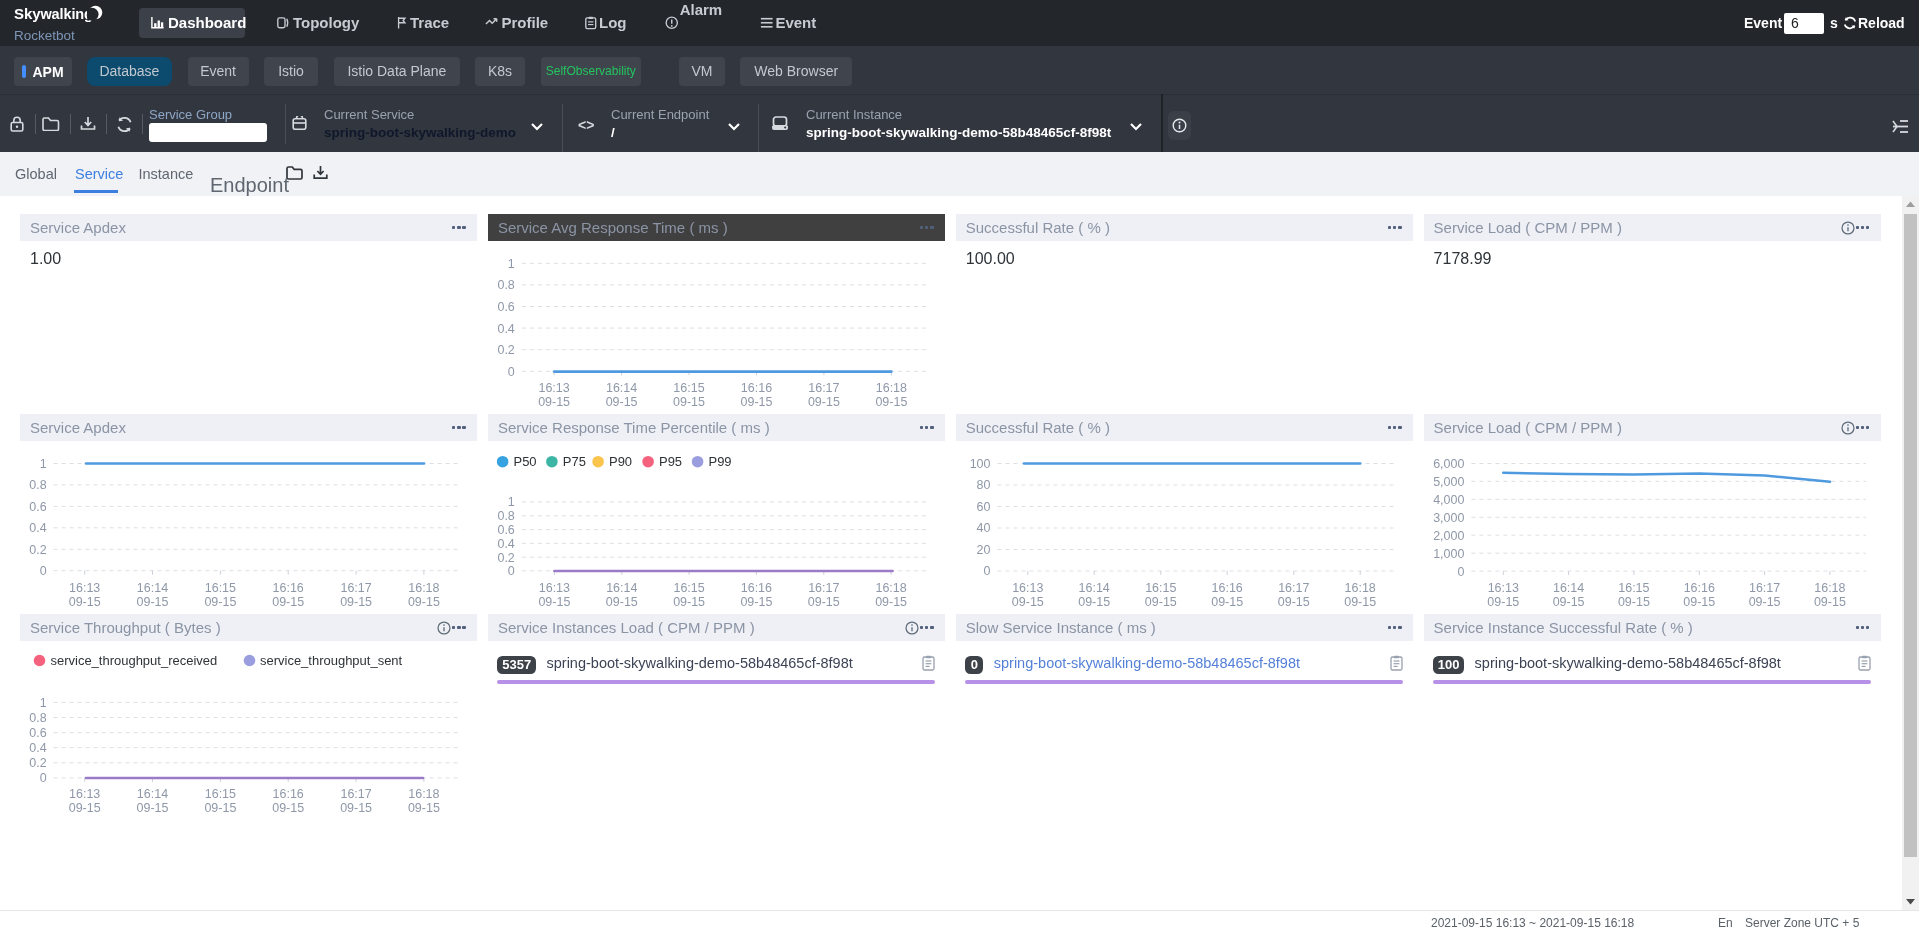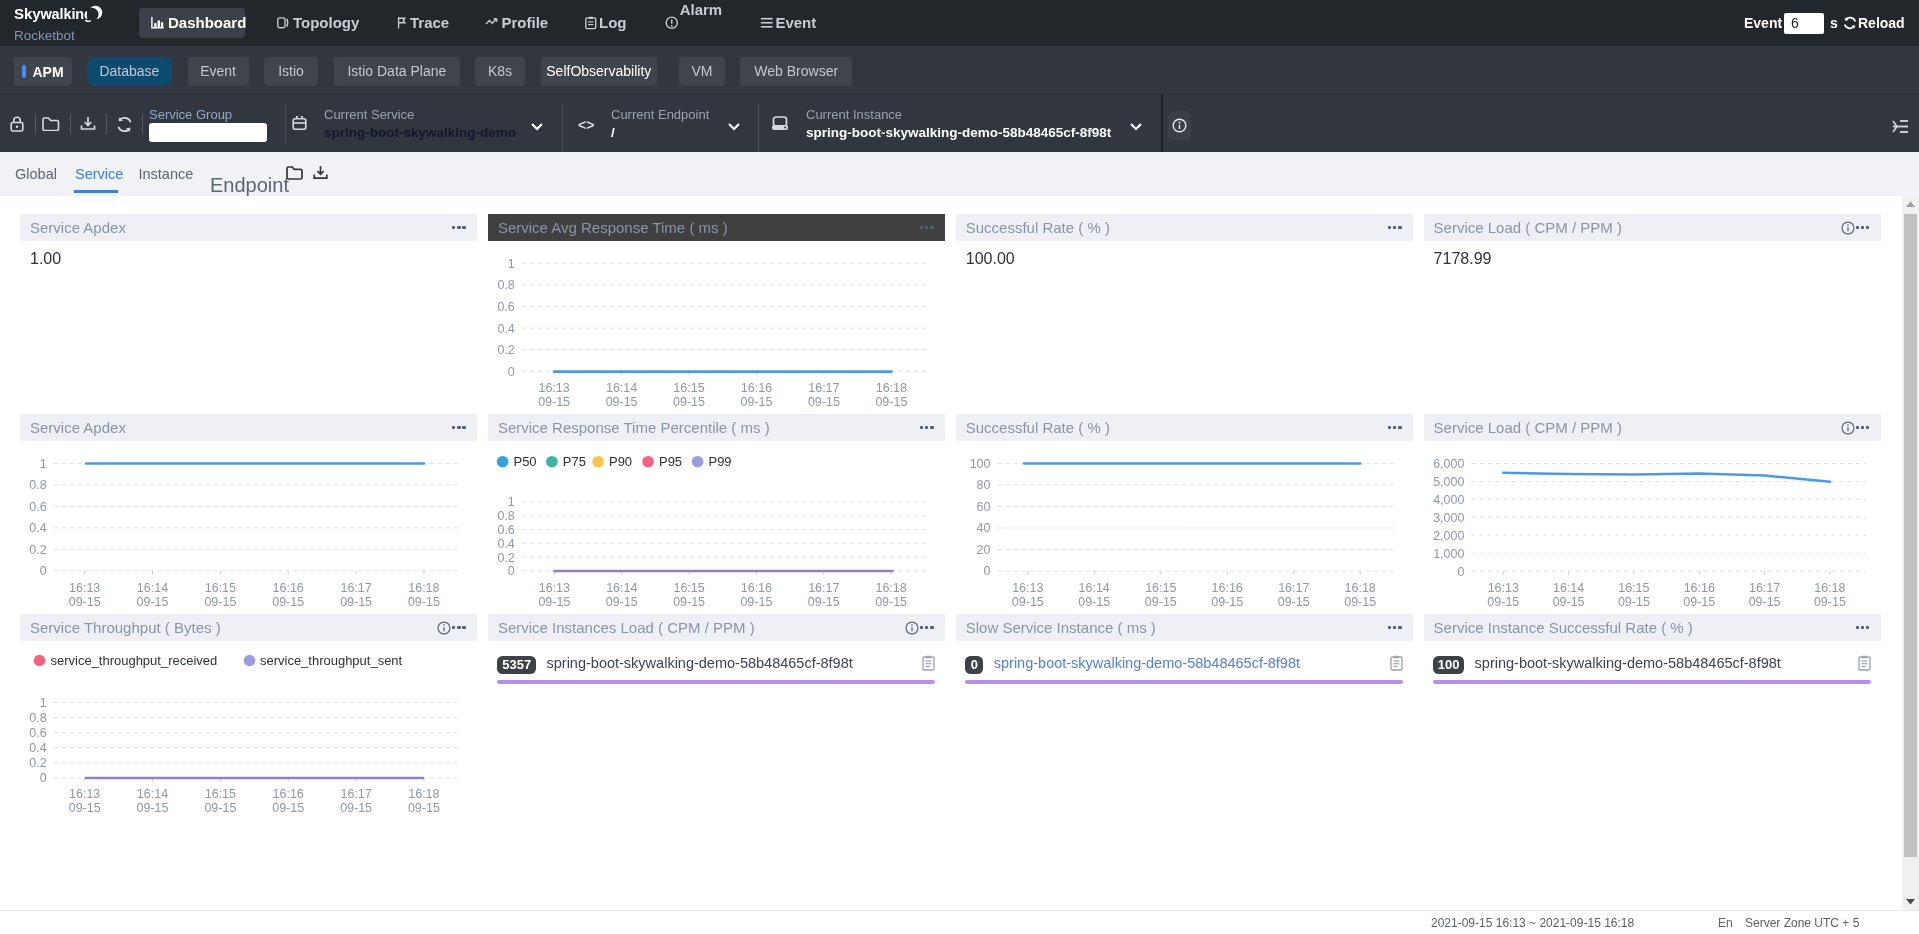--- a/index.html
+++ b/index.html
@@ -60,21 +60,21 @@
     <path d="M11.4 12.8 L11.7 9.4 L8.4 9.8 Z" fill="#fff"></path>
   </svg>
 <div class="abs" style="left:1858px;top:15px;font-size:14px;color:#fff;font-weight:bold">Reload</div>
 <div class="abs" style="left:0;top:46px;width:1919px;height:48px;background:#32363f"></div>
 <div class="abs" style="left:14px;top:57px;width:58px;height:29px;background:#40444d;border-radius:4px;color:#fff;font-size:14px;font-weight:bold;display:flex;align-items:center;justify-content:center;gap:6px"><span style="width:4px;height:13px;background:#448dfe;border-radius:2px"></span>APM</div>
 <div class="abs" style="left:86.8px;top:57px;width:85.3px;height:29px;background:#0c4a6e;border-radius:8px;color:#c3c8cf;font-size:14px;text-align:center;line-height:29px">Database</div>
 <div class="abs" style="left:187.6px;top:57px;width:61px;height:29px;background:#40444d;border-radius:4px;color:#c3c8cf;font-size:14px;text-align:center;line-height:29px">Event</div>
 <div class="abs" style="left:264px;top:57px;width:54px;height:29px;background:#40444d;border-radius:4px;color:#c3c8cf;font-size:14px;text-align:center;line-height:29px">Istio</div>
 <div class="abs" style="left:334px;top:57px;width:125.7px;height:29px;background:#40444d;border-radius:4px;color:#c3c8cf;font-size:14px;text-align:center;line-height:29px">Istio Data Plane</div>
 <div class="abs" style="left:474.7px;top:57px;width:50.6px;height:29px;background:#40444d;border-radius:4px;color:#c3c8cf;font-size:14px;text-align:center;line-height:29px">K8s</div>
-<div class="abs" style="left:540.8px;top:57px;width:116px;height:29px;background:#40444d;border-radius:4px;color:#ffffff;font-size:14px;text-align:center;line-height:29px">SelfObservability</div>
+<div class="abs" style="left:540.8px;top:57px;width:100px;height:29px;background:#40444d;border-radius:4px;color:#22c55e;font-size:12px;text-align:center;line-height:29px">SelfObservability</div>
 <div class="abs" style="left:679.2px;top:57px;width:45.4px;height:29px;background:#40444d;border-radius:4px;color:#c3c8cf;font-size:14px;text-align:center;line-height:29px">VM</div>
 <div class="abs" style="left:740.2px;top:57px;width:112.1px;height:29px;background:#40444d;border-radius:4px;color:#c3c8cf;font-size:14px;text-align:center;line-height:29px">Web Browser</div>
 <div class="abs" style="left:0;top:94px;width:1919px;height:58px;background:#32363f;border-top:1px solid #2a2e36"></div>
 <svg class="abs" style="left:10px;top:116px" width="14" height="16" viewBox="0 0 14 16">
     <rect x="1.2" y="6.5" width="11.6" height="8.5" rx="1.5" fill="none" stroke="#d7dade" stroke-width="1.6"></rect>
     <path d="M3.8 6.5 V4.5 a3.2 3.2 0 0 1 6.4 0 V6.5" fill="none" stroke="#d7dade" stroke-width="1.6"></path>
     <circle cx="7" cy="10.8" r="1.2" fill="#d7dade"></circle>
   </svg>
 <div class="abs" style="left:34.5px;top:114px;width:1px;height:20px;background:#565b63"></div>
 <div class="abs" style="left:69.5px;top:114px;width:1px;height:20px;background:#565b63"></div>

